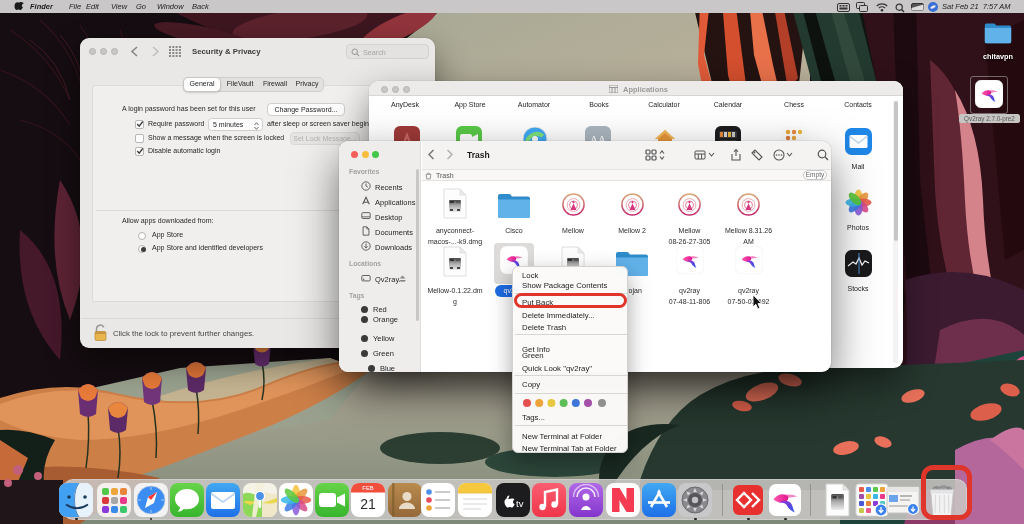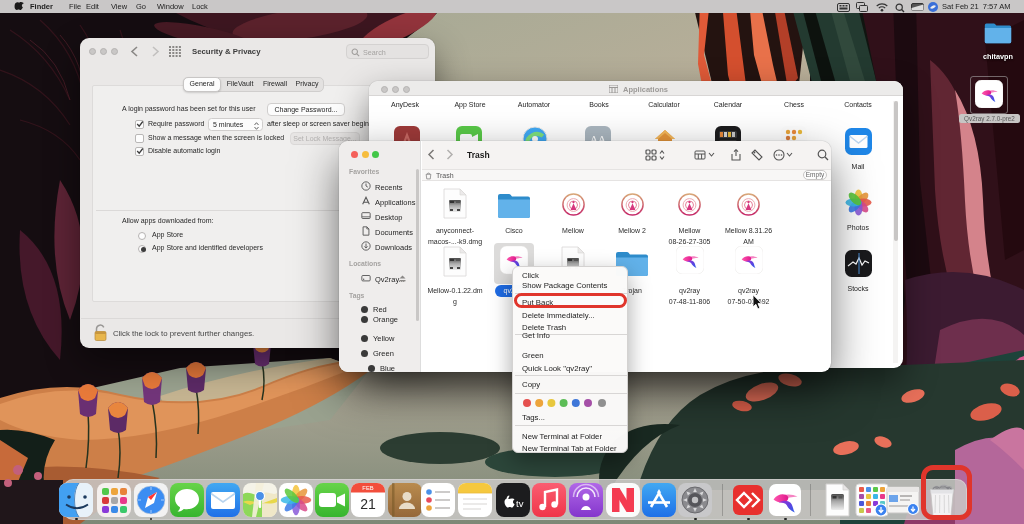--- a/index.html
+++ b/index.html
@@ -2,21 +2,21 @@
 <html><head><meta charset="utf-8">
 <style>
 html,body{margin:0;padding:0;width:1024px;height:524px;overflow:hidden;font-family:"Liberation Sans",sans-serif;-webkit-font-smoothing:antialiased;}
 *{box-sizing:border-box;}
 .abs{position:absolute;}
 #screen{position:relative;width:1024px;height:524px;background:#141014;}
 
 .win{position:absolute;border-radius:9px;box-shadow:0 14px 34px rgba(0,0,0,.45),0 0 1px rgba(0,0,0,.4);}
 .tl{position:absolute;width:7px;height:7px;border-radius:50%;}
 
-#menubar{position:absolute;left:0;top:0;width:1024px;height:13px;background:#c9c7c7;color:#1c1c1c;font-size:7.5px;z-index:60;}
+#menubar{position:absolute;left:0;top:0;width:1024px;height:13px;background:#c9c7c7;color:#1c1c1c;font-size:7.5px;z-index:60;font-style:italic;}
 #menubar .mi{position:absolute;top:0;line-height:13px;}
 
 #dock{position:absolute;left:63px;top:479px;width:904px;height:41px;background:rgba(200,198,196,.88);border:1px solid rgba(255,255,255,.25);border-radius:10px;z-index:55;}
 .dk{position:absolute;top:482px;width:36px;height:36px;z-index:56;}
 .dksep{position:absolute;top:484px;width:1px;height:32px;background:rgba(80,80,80,.35);z-index:56;}
 .dkdot{position:absolute;top:517.5px;width:2.5px;height:2.5px;border-radius:50%;background:#222;z-index:56;}
 
 .lbl{position:absolute;font-size:7px;color:#2b2b2b;text-align:center;line-height:11px;white-space:pre;transform:translateX(-50%);}
 .sbh{font-size:6.8px;color:#a5a3a1;font-weight:bold;}
 .sbi{font-size:7.5px;color:#262626;line-height:10px;white-space:nowrap;}
@@ -527,28 +527,28 @@
         <stop offset="1" stop-color="#e0188c"></stop>
       </linearGradient>
 <linearGradient id="qvg2" x1="0" y1="0" x2="1" y2="1">
         <stop offset="0" stop-color="#a02cd4"></stop>
         <stop offset=".55" stop-color="#5b45e0"></stop>
         <stop offset="1" stop-color="#2b5fe8"></stop>
       </linearGradient>
 </defs>
   </svg>
 <div id="ctxmenu" class="abs" style="left:512px;top:265.5px;width:116px;height:187px;background:rgba(251,250,249,.985);border-radius:6px;border:1px solid #d4d2d1;box-shadow:0 8px 22px rgba(0,0,0,.35);z-index:40">
-  <div class="mrow" style="top:8px">Click</div>
+  <div class="mrow" style="top:8px">Lock</div>
   <div class="mrow" style="top:18.5px">Show Package Contents</div>
   <div class="msep" style="top:26.5px"></div>
   <div class="mrow" style="top:35.5px">Put Back</div>
   <div class="mrow" style="top:48px">Delete Immediately...</div>
   <div class="mrow" style="top:60.5px">Delete Trash</div>
   <div class="msep" style="top:67.5px"></div>
-  <div class="mrow" style="top:68px">Get Info</div>
+  <div class="mrow" style="top:82px">Get Info</div>
   <div class="mrow" style="top:88.5px">Green</div>
   <div class="mrow" style="top:101px">Quick Look "qv2ray"</div>
   <div class="msep" style="top:108px"></div>
   <div class="mrow" style="top:117.5px">Copy</div>
   <div class="msep" style="top:126.5px"></div>
   <svg class="abs" style="left:9px;top:131px" width="98" height="10" viewBox="0 0 98 10">
       <circle cx="5" cy="5" r="4" fill="#e5504e"></circle>
       <circle cx="17.2" cy="5" r="4" fill="#eda43b"></circle>
       <circle cx="29.4" cy="5" r="4" fill="#e8c83e"></circle>
       <circle cx="41.6" cy="5" r="4" fill="#5dbd57"></circle>
@@ -575,21 +575,21 @@
 <div id="menubar">
 <svg class="mi" style="left:14px;top:2px;position:absolute" width="10" height="11" viewBox="0 0 10 11">
       <path d="M7.1,0.3 c0.1,0.8-0.2,1.6-0.7,2.2 c-0.5,0.6-1.3,1-2,1 c-0.1-0.8,0.3-1.6,0.7-2.1 C5.7,0.8,6.5,0.4,7.1,0.3 Z M8.6,8 c-0.3,0.8-0.5,1.1-0.9,1.8 c-0.6,0.9-1.4,2-2.4,2 c-0.9,0-1.1-0.6-2.3-0.6 c-1.2,0-1.5,0.6-2.4,0.6 c-1,0-1.7-1-2.3-1.9 C-2.2,8.2-2.4,5.1-1.3,3.5 c0.7-1.1,1.9-1.8,3-1.8 c1.1,0,1.8,0.6,2.7,0.6 c0.9,0,1.4-0.6,2.7-0.6 c1,0,2,0.5,2.7,1.4 C8.1,3.9,7.3,5,7.3,6.3 C7.3,7.3,7.8,7.7,8.6,8 Z" transform="translate(2.2,-1.2) scale(0.78)" fill="#1a1a1a"></path>
     </svg>
 <span class="mi" style="left:30px;font-weight:bold">Finder</span>
 <span class="mi" style="left:69px">File</span>
 <span class="mi" style="left:86px">Edit</span>
 <span class="mi" style="left:111px">View</span>
 <span class="mi" style="left:136px">Go</span>
 <span class="mi" style="left:157px">Window</span>
-<span class="mi" style="left:192px">Lock</span>
+<span class="mi" style="left:192px">Back</span>
 <svg class="mi" style="left:837px;top:2.5px" width="13" height="9" viewBox="0 0 13 9">
       <rect x="0.5" y="0.5" width="12" height="8" rx="1.5" fill="none" stroke="#333"></rect>
       <rect x="2.5" y="4.5" width="8" height="2" fill="#333"></rect>
       <rect x="2.5" y="2" width="2" height="1.5" fill="#333"></rect>
       <rect x="5.5" y="2" width="2" height="1.5" fill="#333"></rect>
       <rect x="8.5" y="2" width="2" height="1.5" fill="#333"></rect>
     </svg>
 <svg class="mi" style="left:856px;top:2px" width="12" height="10" viewBox="0 0 12 10">
       <rect x="0.5" y="0.5" width="8" height="6" rx="1" fill="none" stroke="#333"></rect>
       <rect x="3.5" y="3.5" width="8" height="6" rx="1" fill="#c9c7c7" stroke="#333"></rect>

